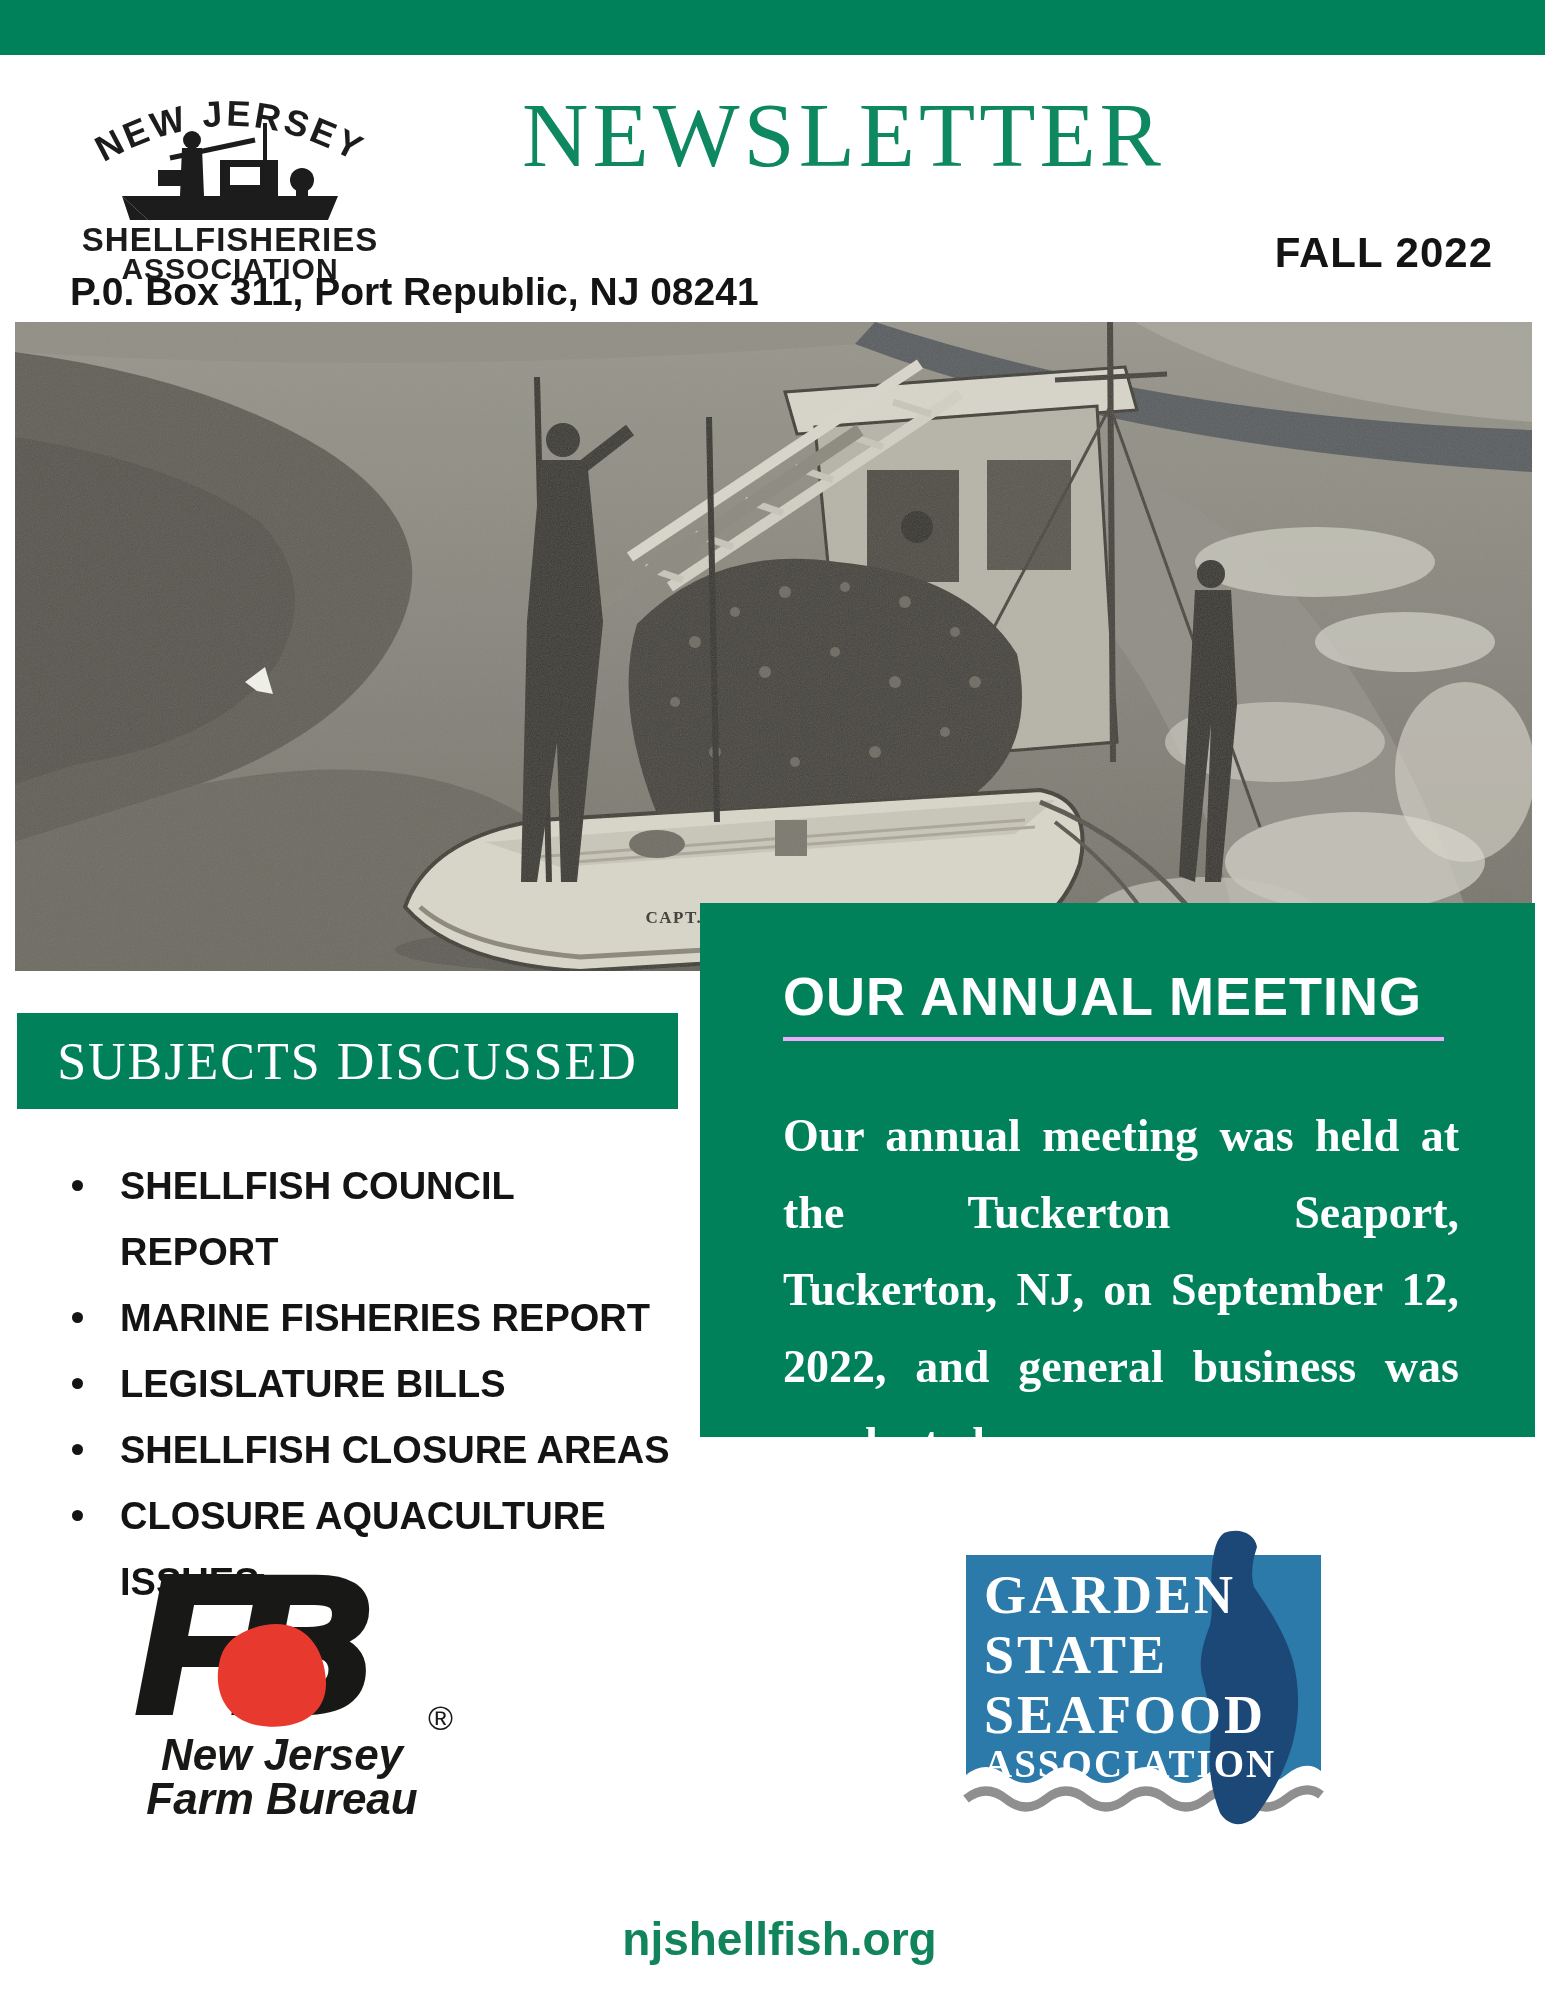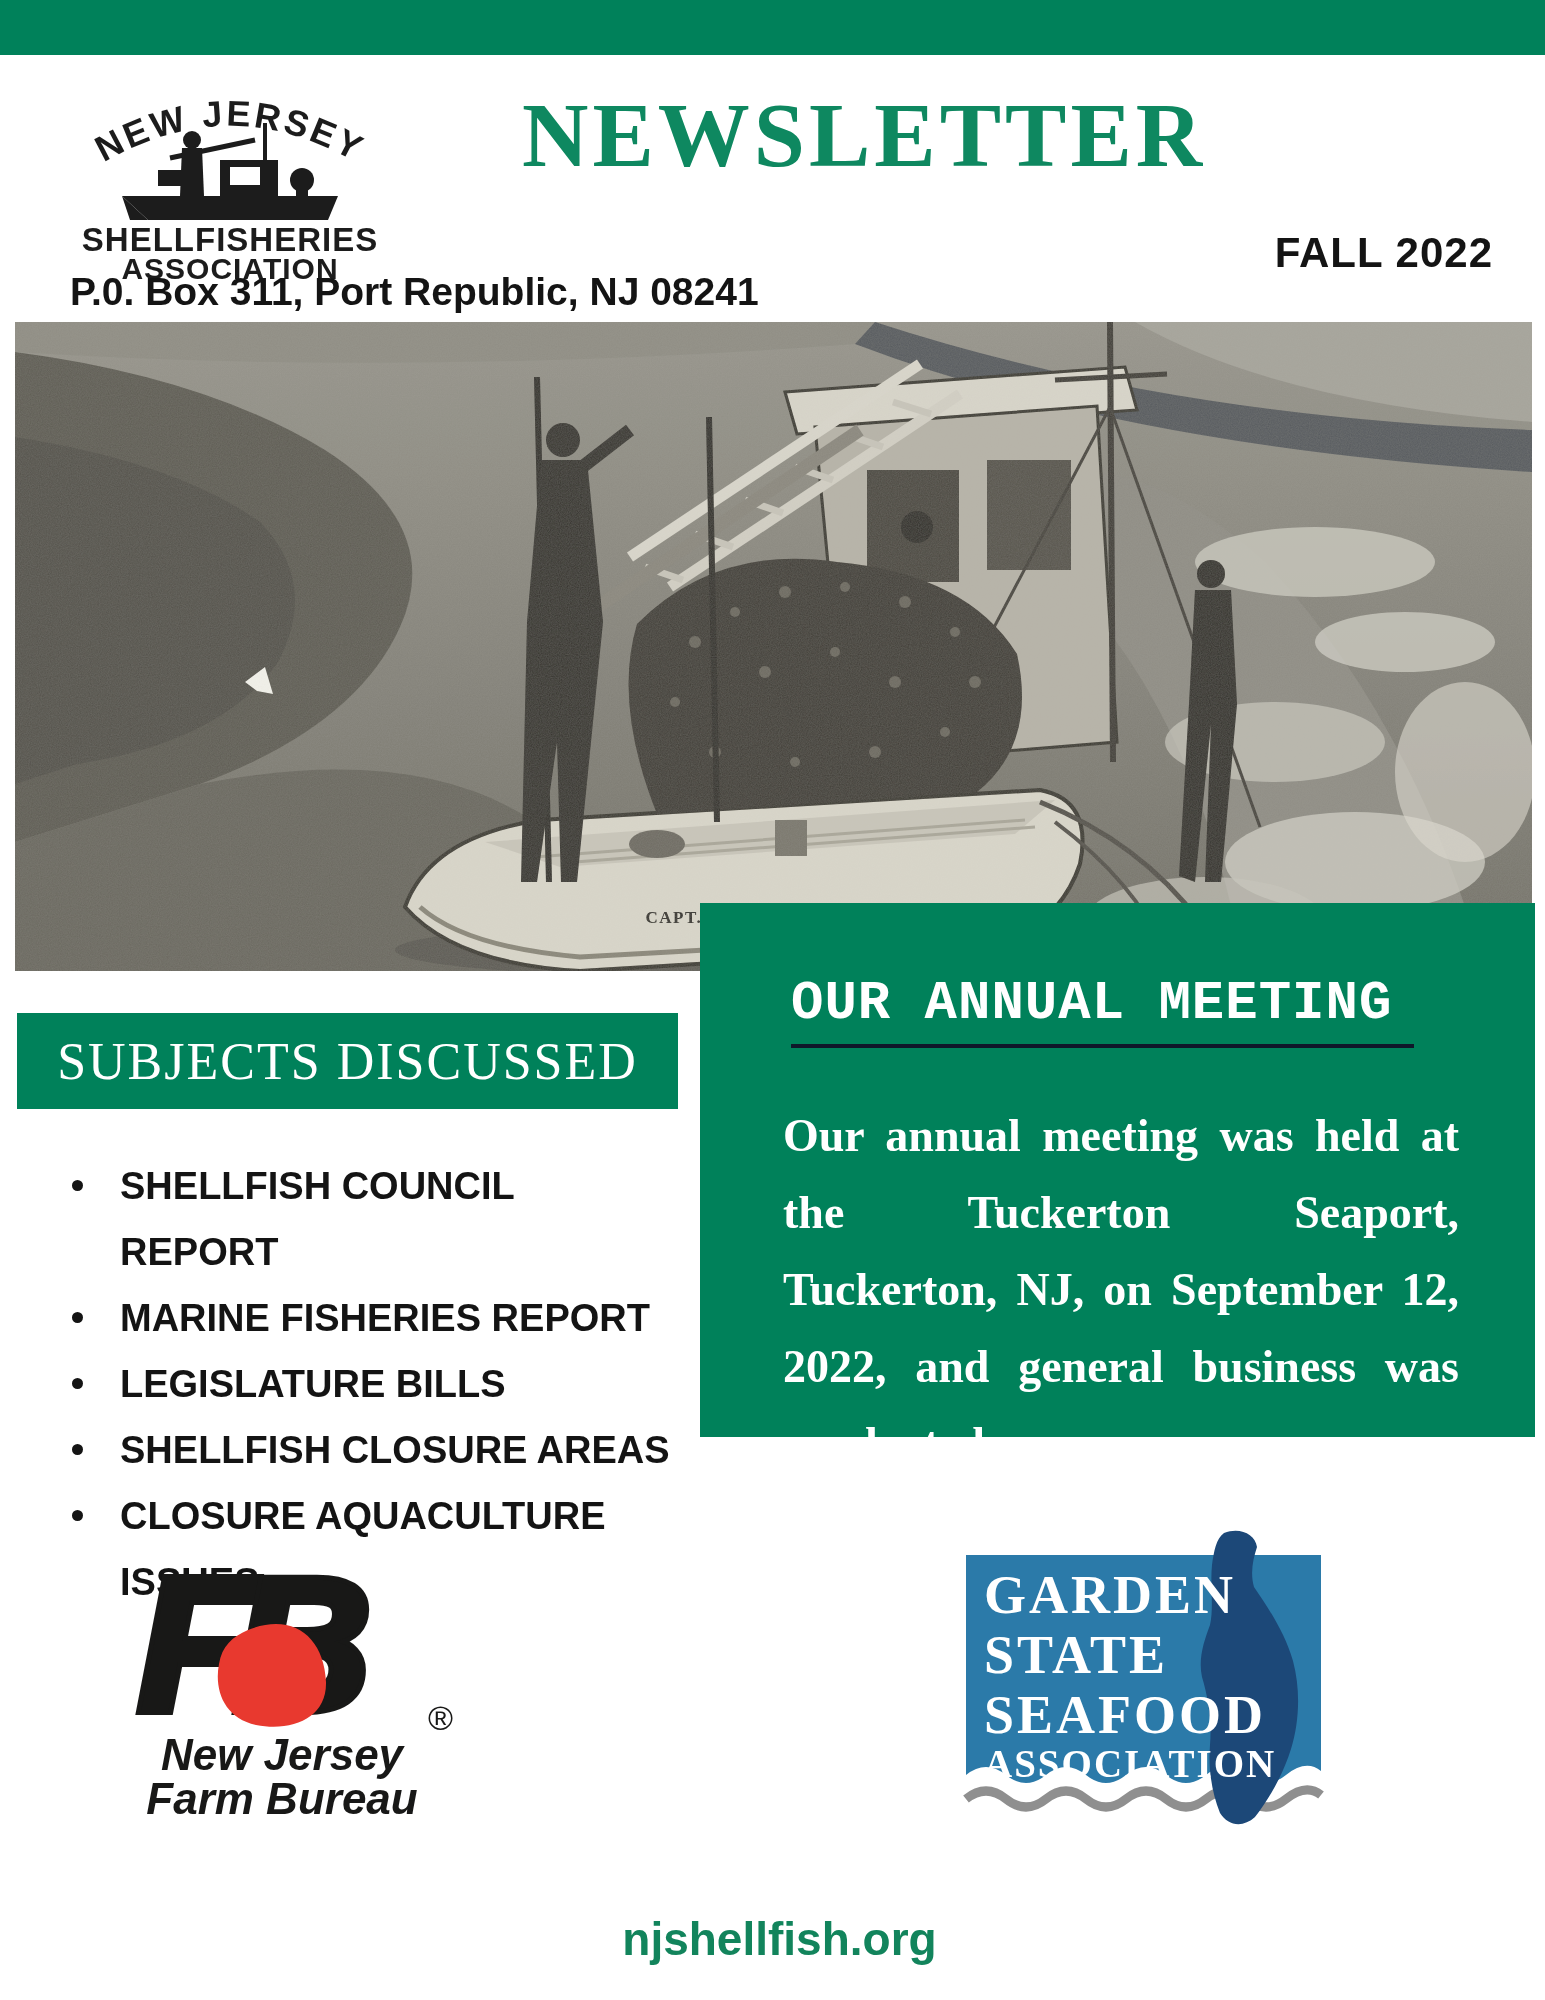--- a/index.html
+++ b/index.html
@@ -6,21 +6,21 @@
   .page{
     position:relative;width:1545px;height:2000px;margin:0 auto;
     background:#ffffff;overflow:hidden;
     font-family:"Liberation Sans",sans-serif;
   }
   .topbar{position:absolute;left:0;top:0;width:1545px;height:55px;background:var(--green);}
   
   .logo{position:absolute;left:70px;top:68px;width:320px;height:215px;}
   .nl-title{
     position:absolute;left:522px;top:82px;width:660px;
-    font-family:"Liberation Serif",serif;font-weight:700;font-size:92px;
+    font-family:"Liberation Serif",serif;font-weight:400;font-size:92px;
     letter-spacing:4px;color:var(--title_green);white-space:nowrap;
   }
   .issue{
     position:absolute;right:52px;top:229px;
     font-weight:700;font-size:42px;letter-spacing:1px;color:var(--ink);white-space:nowrap;
   }
   .address{
     position:absolute;left:70px;top:270px;
     font-weight:700;font-size:39px;color:var(--ink);white-space:nowrap;
   }
@@ -45,24 +45,24 @@
   .subjects-list .txt{
     display:block;margin-left:37px;max-width:560px;
     font-weight:700;font-size:38px;line-height:66px;color:var(--ink);
   }
   
   .annual{
     position:absolute;left:700px;top:903px;width:835px;height:534px;
     background:var(--green);color:#ffffff;
   }
   .annual h2{
-    position:absolute;left:79px;top:58px;margin:12px;
-    font-family:Liberation Mono, monospace;font-weight:700;font-size:54px;
+    position:absolute;left:79px;top:58px;margin:4px;
+    font-family:Liberation Sans, sans-serif;font-weight:700;font-size:54px;
     letter-spacing:1px;white-space:nowrap;
-    border-bottom:4px solid #0f172a;padding:0 22px 10px 0;
+    border-bottom:4px solid #f0abfc;padding:0 22px 10px 0;
   }
   .annual p{
     position:absolute;left:79px;top:190px;width:676px;margin:4px;
     font-family:"Liberation Serif",serif;font-weight:700;font-size:46px;
     line-height:77px;text-align:justify;
   }
   
   .fb-logo{position:absolute;left:110px;top:1558px;width:360px;height:260px;}
   .gssa-logo{position:absolute;left:958px;top:1525px;width:380px;height:312px;}
   

